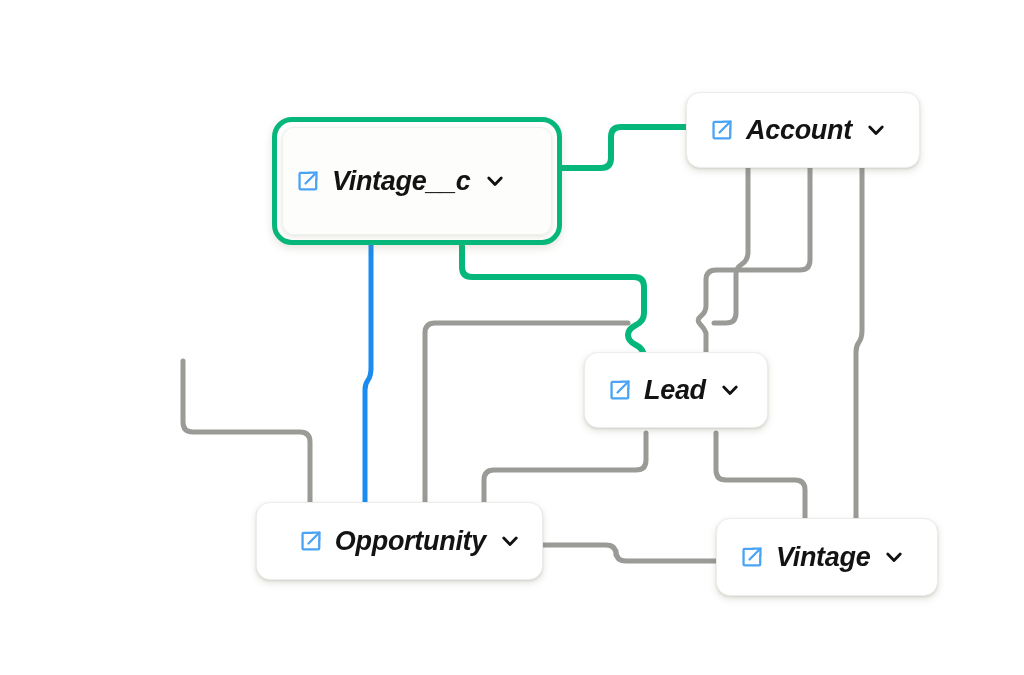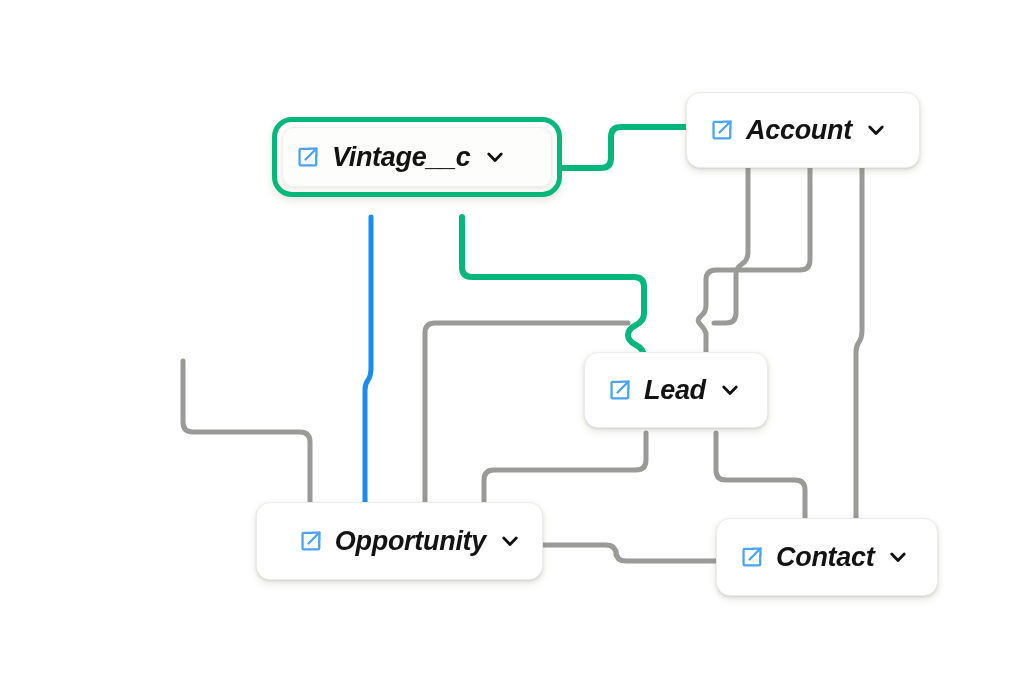--- a/index.html
+++ b/index.html
@@ -113,21 +113,21 @@
       <path d="M 748 168 L 748 252 Q 748 260 742 264 Q 736 268 736 274 L 736 313 Q 736 323 726 323 L 714 323" fill="none" stroke="#9a9a97" stroke-width="5" stroke-linecap="round" stroke-linejoin="round"></path>
       <path d="M 810 168 L 810 260 Q 810 270 800 270 L 716 270 Q 706 270 706 280 L 706 306 Q 706 312 701 316 Q 696 320 700 324 Q 704 328 706 333 L 706 357" fill="none" stroke="#9a9a97" stroke-width="5" stroke-linecap="round" stroke-linejoin="round"></path>
       <path d="M 862 168 L 862 330 Q 862 338 859 342 Q 856 346 856 352 L 856 518" fill="none" stroke="#9a9a97" stroke-width="5" stroke-linecap="round" stroke-linejoin="round"></path>
       <path d="M 425 502 L 425 333 Q 425 323 435 323 L 628 323" fill="none" stroke="#9a9a97" stroke-width="5" stroke-linecap="round" stroke-linejoin="round"></path>
       <path d="M 646 433 L 646 460 Q 646 470 636 470 L 494 470 Q 484 470 484 480 L 484 502" fill="none" stroke="#9a9a97" stroke-width="5" stroke-linecap="round" stroke-linejoin="round"></path>
       <path d="M 716 433 L 716 470 Q 716 480 726 480 L 795 480 Q 805 480 805 490 L 805 518" fill="none" stroke="#9a9a97" stroke-width="5" stroke-linecap="round" stroke-linejoin="round"></path>
       <path d="M 543 545 L 606 545 Q 616 545 616 555 L 616 551 Q 616 561 626 561 L 716 561" fill="none" stroke="#9a9a97" stroke-width="5" stroke-linecap="round" stroke-linejoin="round"></path>
     </svg>
 
   <div id="node-layer">
-      <div class="node selected" style="left: 272px; top: 117px; width: 290px; height: 80px;">
+      <div class="node selected" style="left: 272px; top: 117px; width: 290px; height: 128px;">
         <div class="node-inner-ring"></div>
         <div class="node-content">
           <svg viewBox="0 0 24 24" class="ext-icon" fill="none">
             <path d="M13.2 4.4H5.3A1.1 1.1 0 0 0 4.2 5.5v13.2a1.1 1.1 0 0 0 1.1 1.1h13.2a1.1 1.1 0 0 0 1.1-1.1v-7.9" stroke="#4aa3f5" stroke-width="2.1" stroke-linecap="round" stroke-linejoin="round"></path>
             <path d="M9.7 14.3 19.8 4.2" stroke="#4aa3f5" stroke-width="2.1" stroke-linecap="round"></path>
             <path d="M13.4 4.2h6.4v6.4" stroke="#4aa3f5" stroke-width="2.1" stroke-linecap="round" stroke-linejoin="round"></path>
           </svg>
           <span class="node-label">Vintage__c</span>
           <svg viewBox="0 0 24 24" class="chevron" fill="none">
             <path d="M4.5 8.5 12 16.2l7.5-7.7" stroke="#111111" stroke-width="3.4" stroke-linecap="round" stroke-linejoin="round"></path>
@@ -173,21 +173,21 @@
           </svg>
         </div>
       </div>
       <div class="node" style="left: 716px; top: 518px; width: 222px; height: 78px;">
         <div class="node-content">
           <svg viewBox="0 0 24 24" class="ext-icon" fill="none">
             <path d="M13.2 4.4H5.3A1.1 1.1 0 0 0 4.2 5.5v13.2a1.1 1.1 0 0 0 1.1 1.1h13.2a1.1 1.1 0 0 0 1.1-1.1v-7.9" stroke="#4aa3f5" stroke-width="2.1" stroke-linecap="round" stroke-linejoin="round"></path>
             <path d="M9.7 14.3 19.8 4.2" stroke="#4aa3f5" stroke-width="2.1" stroke-linecap="round"></path>
             <path d="M13.4 4.2h6.4v6.4" stroke="#4aa3f5" stroke-width="2.1" stroke-linecap="round" stroke-linejoin="round"></path>
           </svg>
-          <span class="node-label">Contact</span>
+          <span class="node-label">Vintage</span>
           <svg viewBox="0 0 24 24" class="chevron" fill="none">
             <path d="M4.5 8.5 12 16.2l7.5-7.7" stroke="#111111" stroke-width="3.4" stroke-linecap="round" stroke-linejoin="round"></path>
           </svg>
         </div>
       </div>
     </div>
 
 </div>
 
 </body></html>

